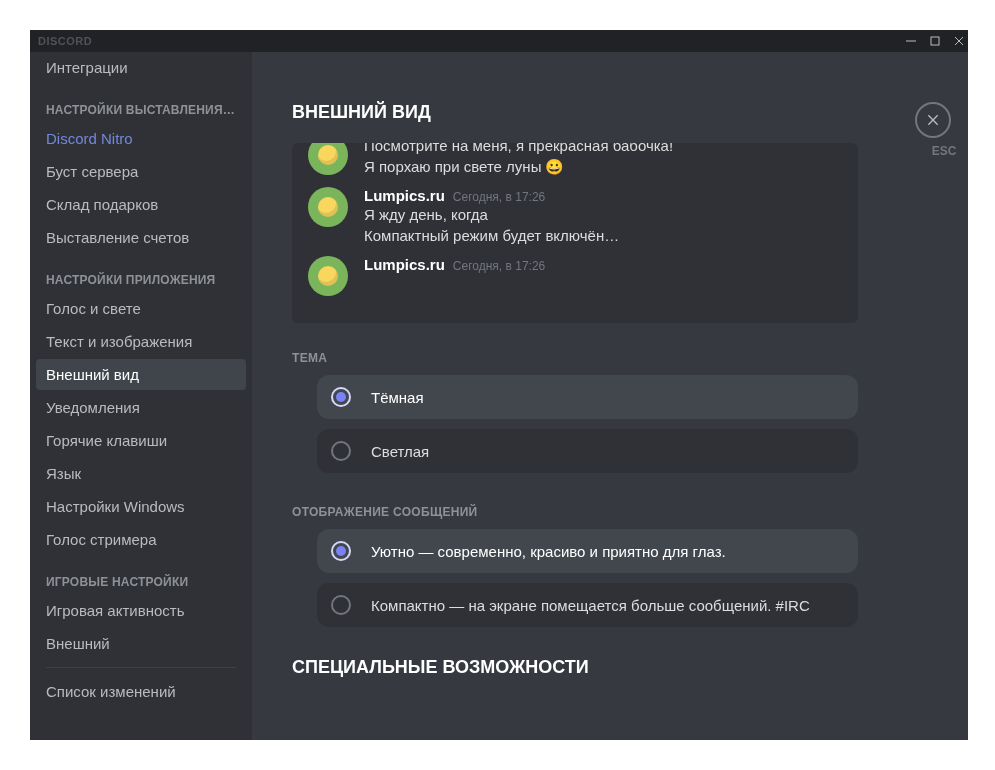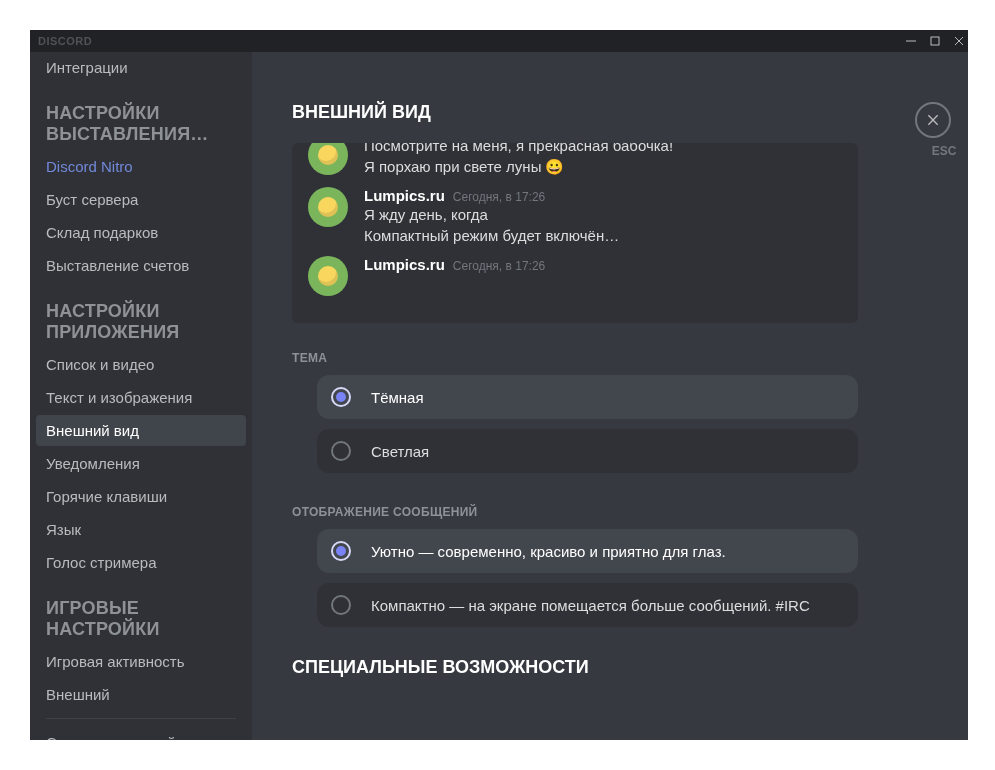--- a/index.html
+++ b/index.html
@@ -37,21 +37,21 @@
   .body { flex: 1; display: flex; overflow: hidden; }
   .sidebar {
     width: 222px;
     background: #2f3136;
     overflow-y: auto;
     padding: 0 6px 20px 6px;
   }
   .sidebar::-webkit-scrollbar { width: 0; }
   .side-header {
     color: #8e9297;
-    font-size: 18px;
+    font-size: 12px;
     font-weight: 700;
     padding: 18px 10px 6px 10px;
     letter-spacing: 0.2px;
     text-transform: uppercase;
   }
   .side-item {
     color: #b9bbbe;
     font-size: 15px;
     padding: 7px 10px;
     border-radius: 4px;
@@ -209,26 +209,27 @@
     <div class="sidebar">
       <div class="side-item">Интеграции</div>
 
       <div class="side-header">НАСТРОЙКИ ВЫСТАВЛЕНИЯ…</div>
       <div class="side-item link">Discord Nitro</div>
       <div class="side-item">Буст сервера</div>
       <div class="side-item">Склад подарков</div>
       <div class="side-item">Выставление счетов</div>
 
       <div class="side-header">НАСТРОЙКИ ПРИЛОЖЕНИЯ</div>
-      <div class="side-item">Список и видео</div>
+      <div class="side-item">Голос и свете</div>
       <div class="side-item">Текст и изображения</div>
       <div class="side-item active">Внешний вид</div>
       <div class="side-item">Уведомления</div>
       <div class="side-item">Горячие клавиши</div>
       <div class="side-item">Язык</div>
+      <div class="side-item">Настройки Windows</div>
       <div class="side-item">Голос стримера</div>
 
       <div class="side-header">ИГРОВЫЕ НАСТРОЙКИ</div>
       <div class="side-item">Игровая активность</div>
       <div class="side-item">Внешний</div>
 
       <div class="side-divider"></div>
       <div class="side-item">Список изменений</div>
     </div>
 

